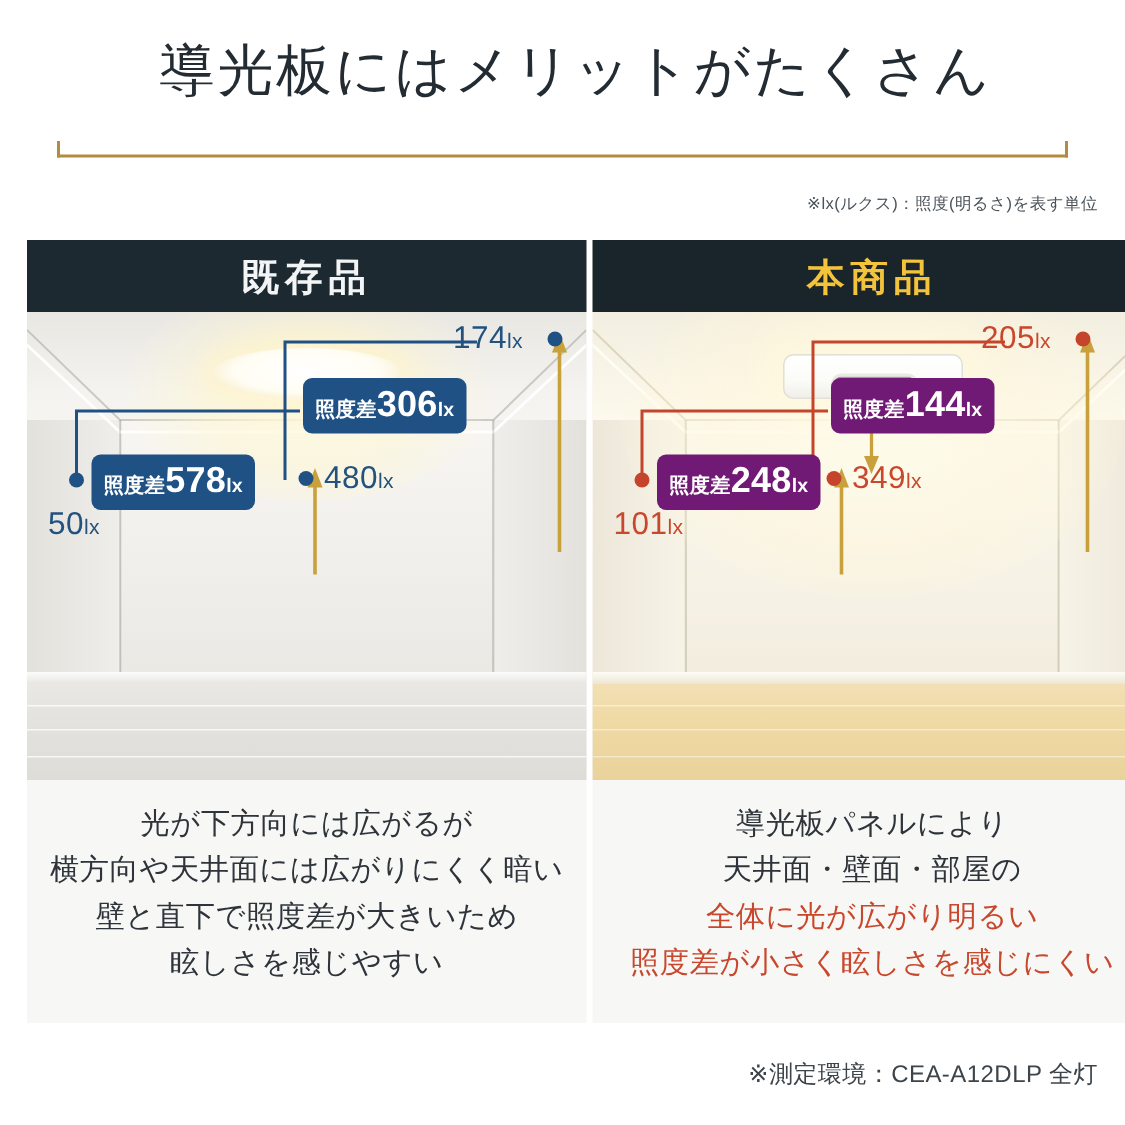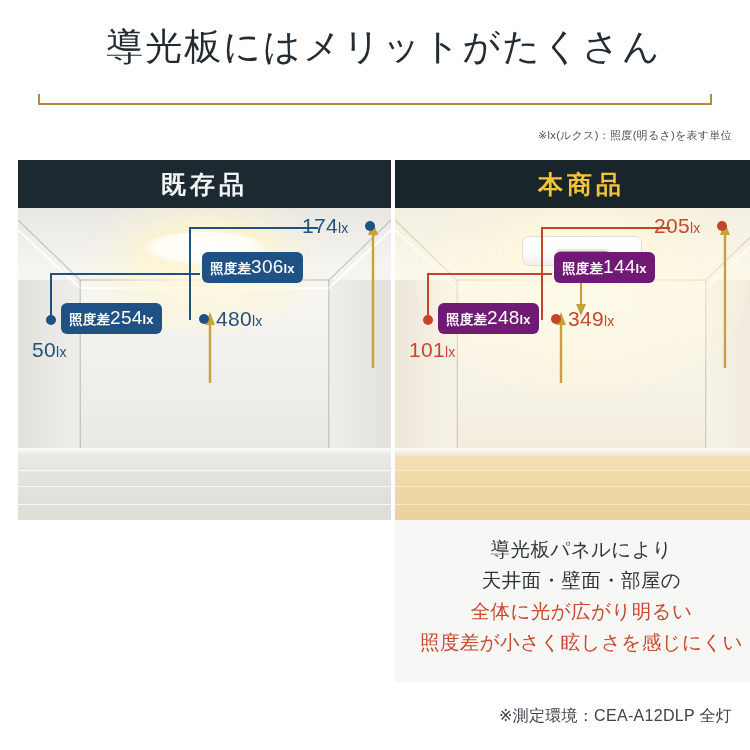--- a/index.html
+++ b/index.html
@@ -147,21 +147,21 @@
   .val .u { font-size:14px; }
   .col.left  .val { color:#24527e; }
   .col.right .val { color:#c9472c; }
 
   .badge {
     position:absolute; white-space:nowrap;
     color:#ffffff; border-radius:6px;
     padding:4px 8px 5px 8px;
     font-size:13.5px; font-weight:700; letter-spacing:.2px;
   }
-  .badge .num { font-size:19px; font-weight:400; }
+  .badge .num { font-size:24px; font-weight:700; }
   .badge .u   { font-size:13px; font-weight:700; }
   .col.left  .badge { background:#1f5184; }
   .col.right .badge { background:#701a75; }
 
   
   .caption {
     position:absolute; left:0; top:360px; width:373px; height:162px;
     background:#f7f7f6;
     padding-top:14px;
     text-align:center;
@@ -248,28 +248,34 @@
 
       <div class="badge" style="left:184px; top:44px;">
         <span>照度差</span><span class="num">306</span><span class="u">lx</span>
       </div>
 
       <div class="val" style="left:198px; top:99px;">
         <span>480</span><span class="u">lx</span>
       </div>
 
       <div class="badge" style="left:43px; top:95px;">
-        <span>照度差</span><span class="num">254</span><span class="u">lx</span>
+        <span>照度差</span><span class="num">578</span><span class="u">lx</span>
       </div>
 
       <div class="val" style="left:14px; top:130px;">
         <span>50</span><span class="u">lx</span>
       </div>
     </div>
 
+    <div class="caption">
+      <div class="line">光が下方向には広がるが</div>
+      <div class="line">横方向や天井面には広がりにくく暗い</div>
+      <div class="line">壁と直下で照度差が大きいため</div>
+      <div class="line">眩しさを感じやすい</div>
+    </div>
   </div>
 
   <div class="col right">
 
     <div class="hdr hdr-product">
       <span>本商品</span>
     </div>
 
     <div class="room right">
       <div class="ceiling"></div>

